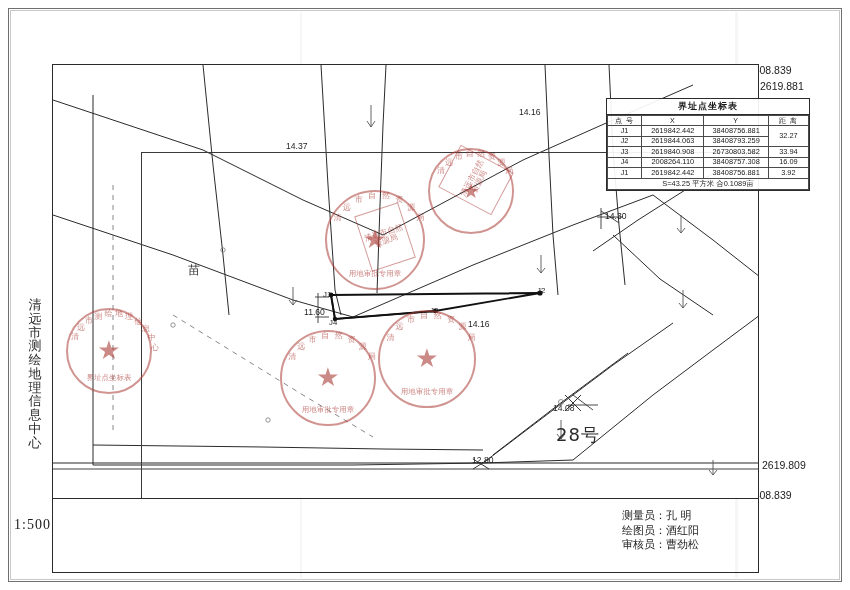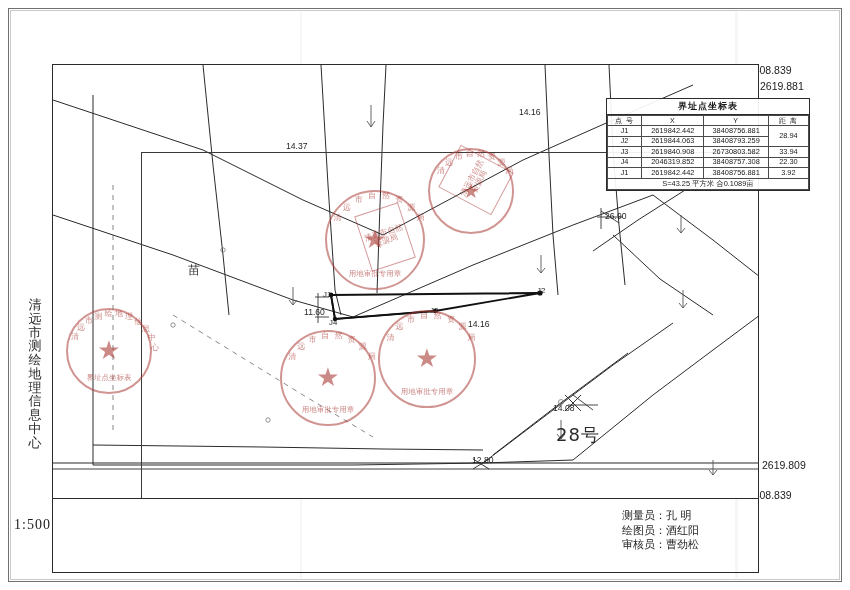--- a/index.html
+++ b/index.html
@@ -310,55 +310,55 @@
           <th class="col-x">X</th>
           <th class="col-y">Y</th>
           <th class="col-d">距 离</th>
         </tr>
       </thead>
       <tbody>
         <tr>
           <td>J1</td>
           <td>2619842.442</td>
           <td>38408756.881</td>
-          <td rowspan="2">28.94</td>
+          <td rowspan="2">32.27</td>
         </tr>
         <tr>
           <td>J2</td>
           <td>2619844.063</td>
           <td>38408793.259</td>
         </tr>
         <tr>
           <td>J3</td>
           <td>2619840.908</td>
           <td>26730803.582</td>
           <td>33.94</td>
         </tr>
         <tr>
           <td>J4</td>
-          <td>2046319.852</td>
+          <td>2008264.110</td>
           <td>38408757.308</td>
-          <td>22.30</td>
+          <td>16.09</td>
         </tr>
         <tr>
           <td>J1</td>
           <td>2619842.442</td>
           <td>38408756.881</td>
           <td>3.92</td>
         </tr>
         <tr class="sum-row">
           <td colspan="4">S=43.25 平方米 合0.1089亩</td>
         </tr>
       </tbody>
     </table>
   </div>
 
   <div class="dim" style="left:519px;top:107px;">14.16</div>
   <div class="dim" style="left:286px;top:141px;">14.37</div>
-  <div class="dim" style="left:605px;top:211px;">26.90</div>
+  <div class="dim" style="left:605px;top:211px;">14.30</div>
   <div class="dim" style="left:304px;top:307px;">11.60</div>
   <div class="dim" style="left:468px;top:319px;">14.16</div>
   <div class="dim" style="left:553px;top:403px;">14.08</div>
   <div class="dim" style="left:472px;top:455px;">12.80</div>
 
   <div class="ptlabel" style="left:323px;top:290px;">J1</div>
   <div class="ptlabel" style="left:329px;top:318px;">J4</div>
   <div class="ptlabel" style="left:430px;top:306px;">J3</div>
   <div class="ptlabel" style="left:537px;top:286px;">J2</div>
 

